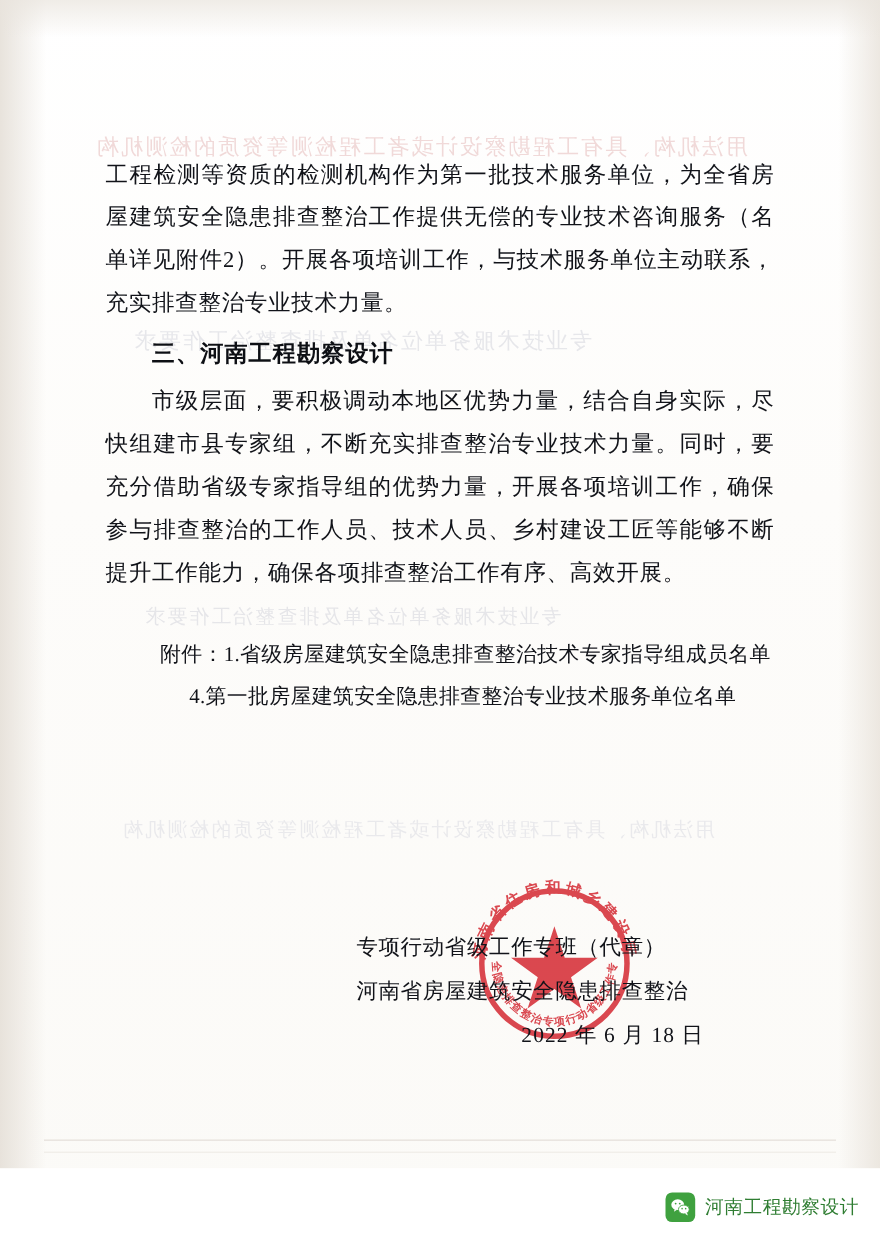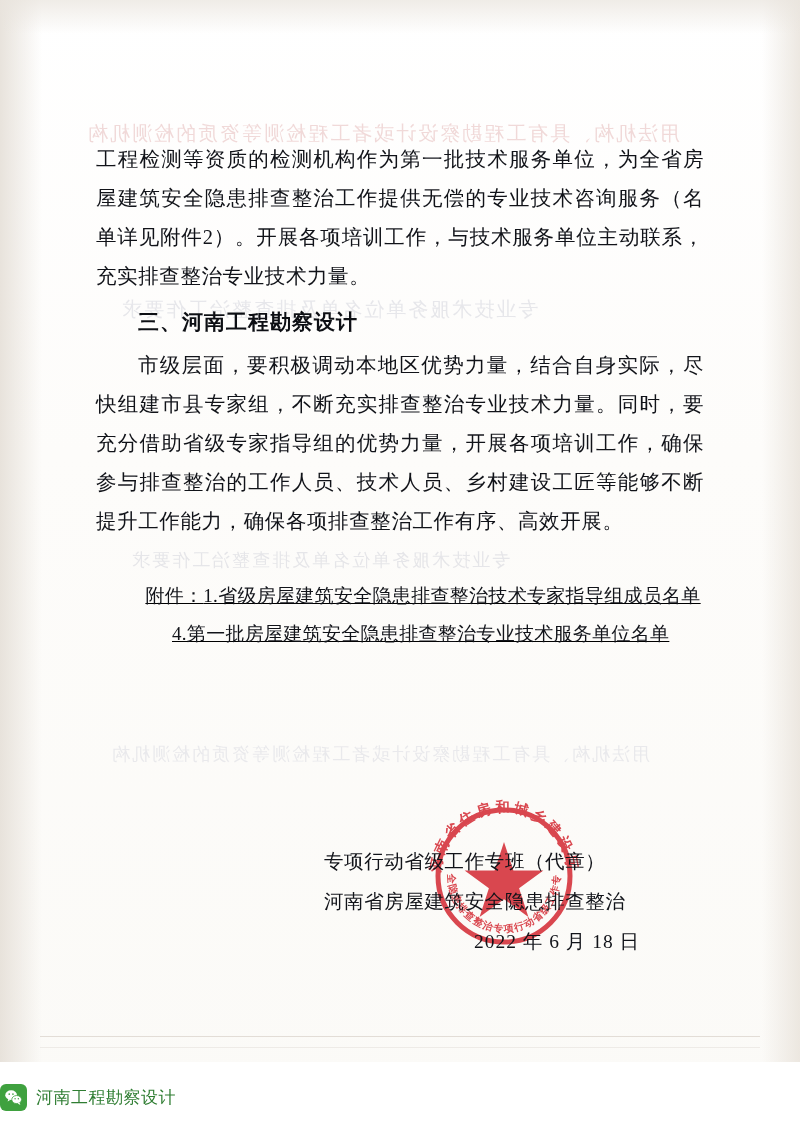--- a/index.html
+++ b/index.html
@@ -84,21 +84,21 @@
   }
   .contact-line {
     font-size: 20.5px;
     line-height: 38px;
     color: #111319;
     letter-spacing: 0.6px;
     text-indent: 2em;
   }
   .contact-line .lbl { letter-spacing: 6px; }
 
-  .attach-block { margin-top: 36px; text-decoration: underline; }
+  .attach-block { margin-top: 36px; }
   .attach-line {
     font-size: 19px;
     line-height: 38px;
     color: #111319;
     letter-spacing: 0.3px;
     text-indent: 2.6em;
   }
   .attach-line.second { text-indent: 4.0em; }
 
   
@@ -146,21 +146,22 @@
   }
 
   
   .footer {
     position: absolute;
     left: 0; right: 0; bottom: 0;
     height: 70px;
     background: #ffffff;
     display: flex;
     align-items: center;
-    padding-right: 32px;
+    justify-content: flex-end;
+    padding-right: 19px;
     box-sizing: border-box;
   }
   .footer-inner {
     display: flex;
     align-items: center;
     gap: 9px;
   }
   .wechat-badge {
     width: 27px; height: 27px;
     border-radius: 6px;

